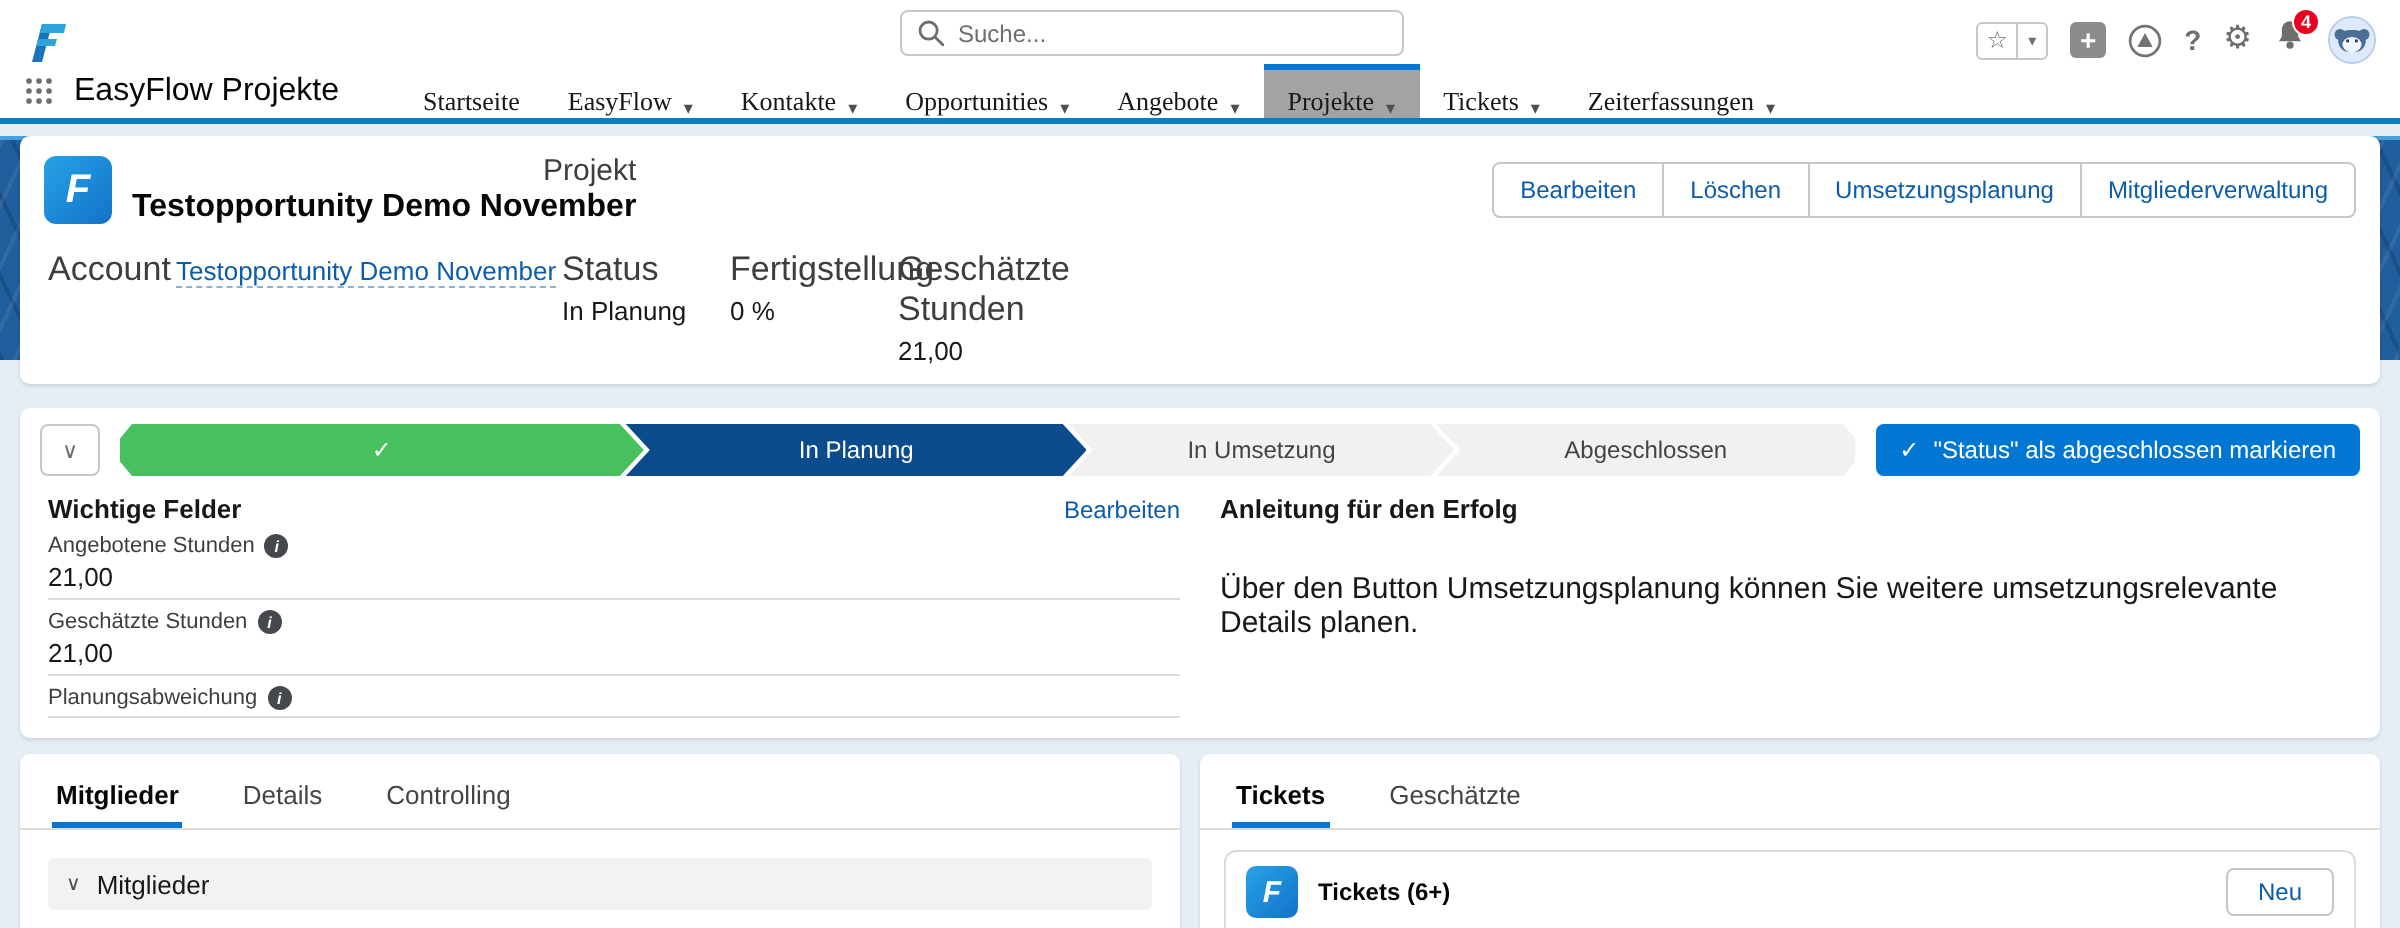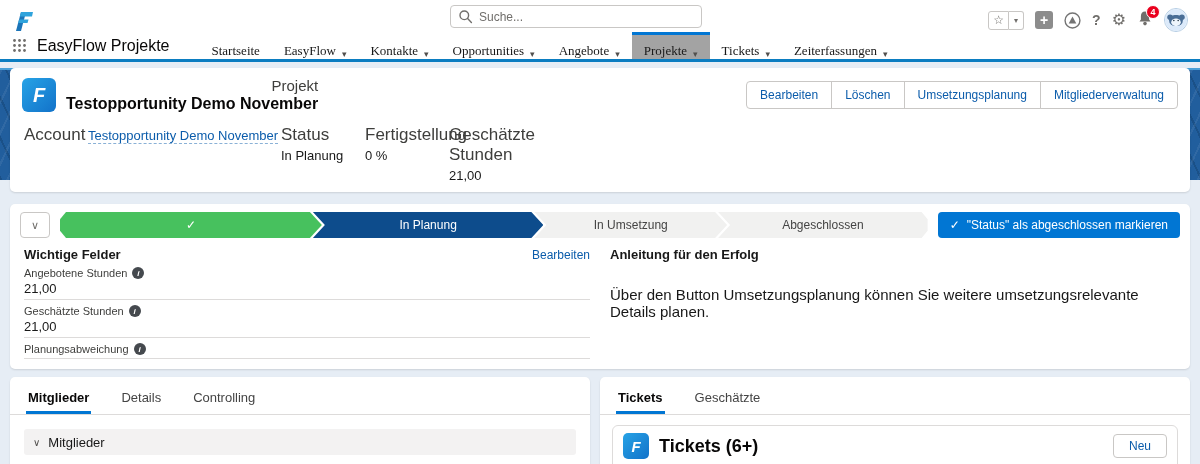--- a/index.html
+++ b/index.html
@@ -99,21 +99,21 @@
   .section-bar .chev { font-size:10px; color:#514f4d; }
   .form-row { display:flex; margin:15px 14px 0; }
   .form-field { width:272px; border-bottom:1px solid #c9c7c5; padding-bottom:5px; }
   .form-field + .form-field { margin-left:30px; width:260px; }
   .form-label { font-size:11px; color:#3e3e3c; display:flex; align-items:center; gap:6px; }
 
   
   .related-card { margin:10px 12px 0; border:1px solid #dddbda; border-radius:6px; overflow:hidden; background:#fff; }
   .related-head { display:flex; align-items:center; gap:10px; padding:7px 10px; }
   .entity-icon.small { width:26px; height:26px; border-radius:5px; font-size:15px; }
-  .related-title { font-size:18px; font-weight:bold; color:#080707; }
+  .related-title { font-size:12px; font-weight:bold; color:#080707; }
   .new-btn { margin-left:auto; background:#fff; border:1px solid #c9c7c5; border-radius:4px; color:#0b5cab; font-size:12px; padding:4px 15px; cursor:pointer; font-family:"Liberation Sans",sans-serif; }
   table.tickets { width:100%; border-collapse:collapse; font-size:12px; }
   table.tickets th { text-align:left; font-weight:bold; color:#181818; background:#fafaf9; border-top:1px solid #e5e5e5; border-bottom:1px solid #e5e5e5; padding:6px 10px; }
 </style>
 </head>
 <body>
 
 <div class="global-header">
   <div class="logo">
     <svg width="20" height="22" viewBox="0 0 20 22">

